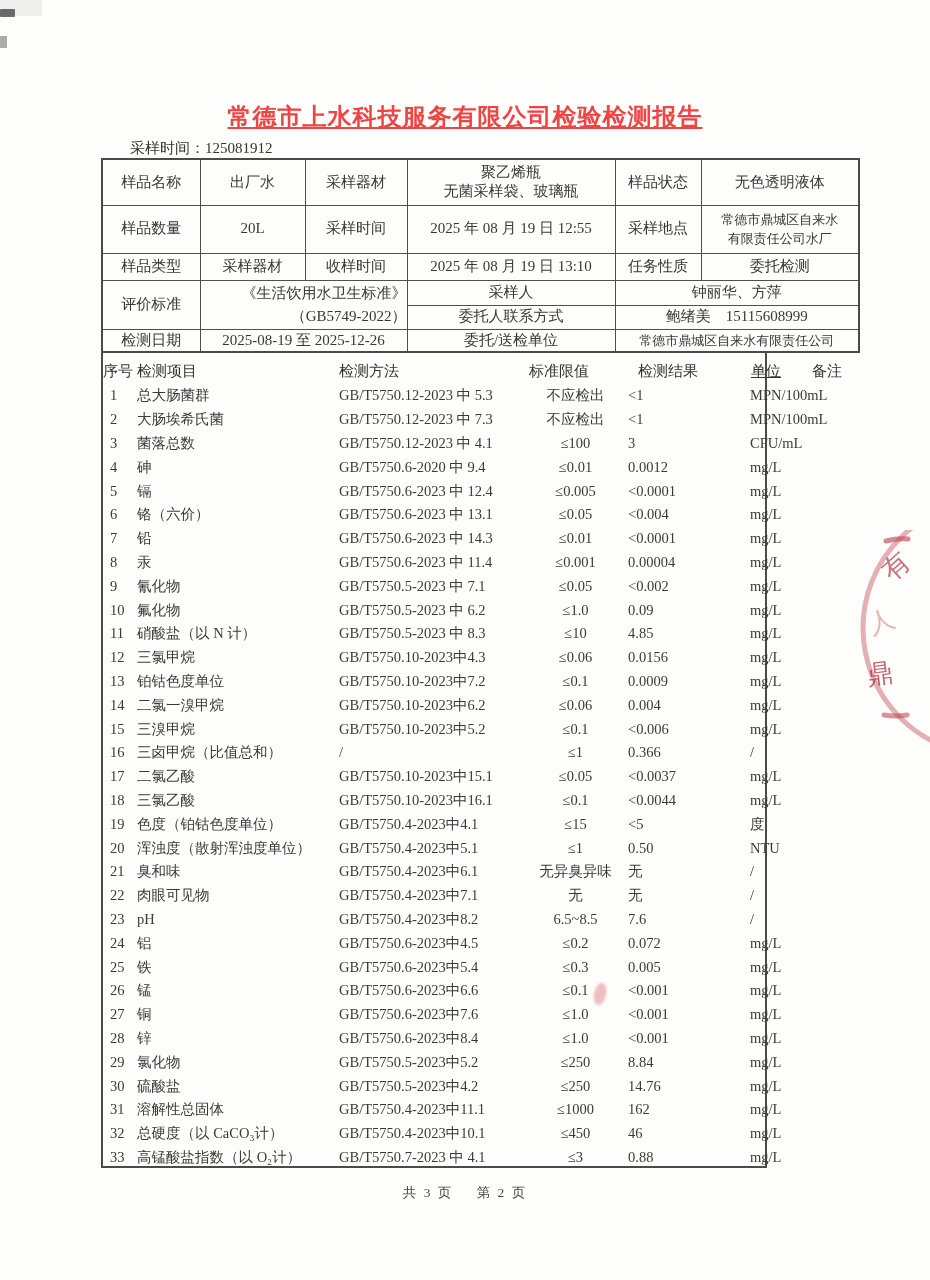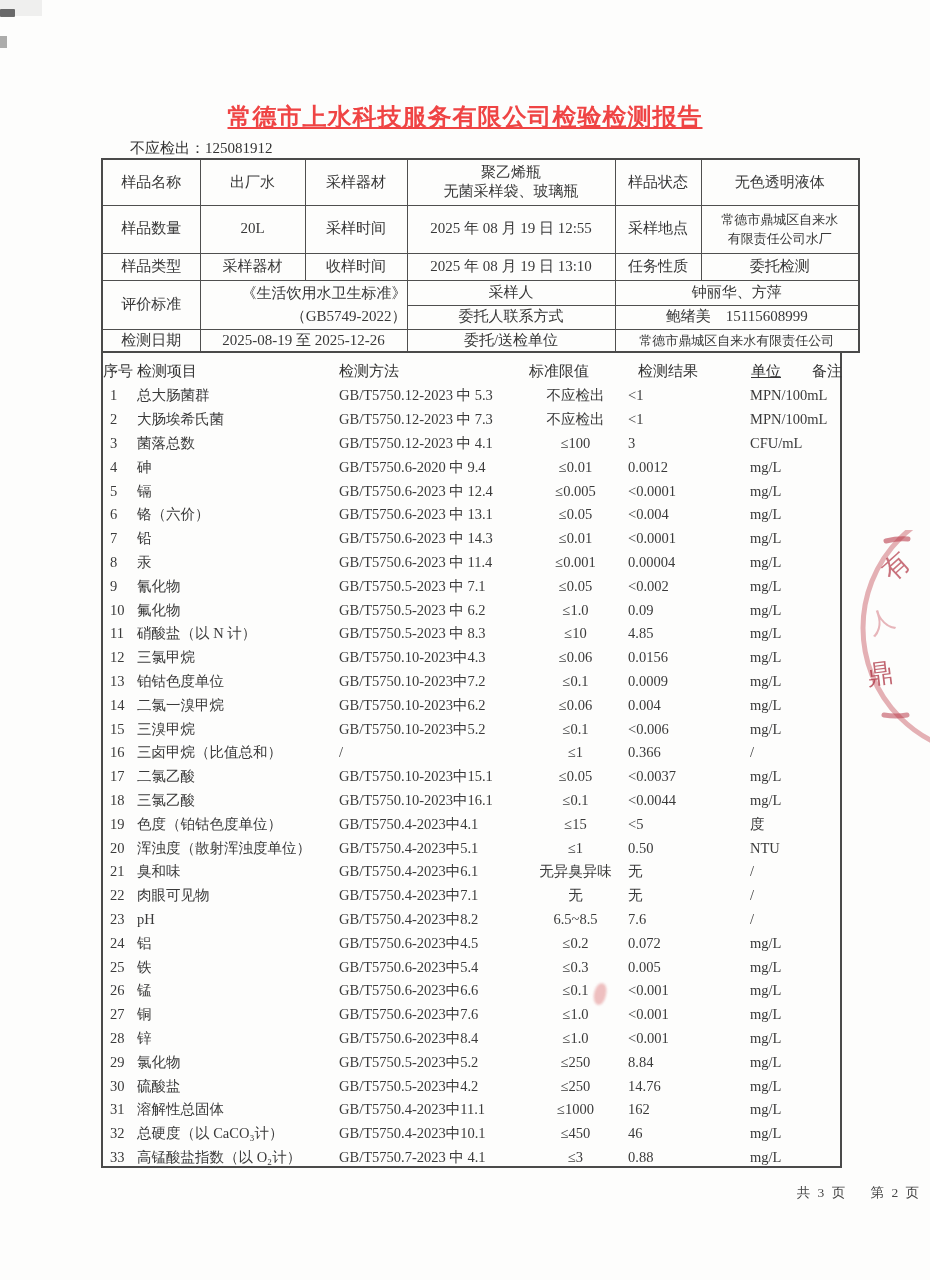--- a/index.html
+++ b/index.html
@@ -27,37 +27,37 @@
   table.info{border:2px solid #4a4a4a;}
   .info td{
     border:1px solid #4f4f4f;text-align:center;vertical-align:middle;
     font-size:15px;padding:0;line-height:1.3;color:#383838;
   }
   .info .small{font-size:13px;line-height:1.5;}
   .info .std{line-height:23px;text-align:right;}
 
   
   .results{
-    position:absolute;top:351px;left:101px;width:741px;height:817px;
+    position:absolute;top:351px;left:101px;width:666px;height:817px;
     border:2px solid #4a4a4a;box-sizing:border-box;
   }
   .res-grid{display:grid;grid-template-columns:34px 202px 185px 102px 123px 63px 46px;align-items:center;}
   .res-header{height:26px;margin-top:5px;font-size:15px;color:#333;}
   .res-header .h-limit{padding-left:5px;}
   .res-header .h-result{padding-left:12px;}
   .res-header .h-unit{padding-left:2px;text-decoration:underline;}
   .res-row{height:23.8px;font-size:14.5px;}
   .res-row span{white-space:nowrap;overflow:visible;}
   .c-index{padding-left:7px;}
   .c-limit{padding-left:1px;text-align:center;}
   .c-result{padding-left:2px;}
   .c-unit{padding-left:1px;}
 
   .footer{
-    position:absolute;top:1184px;left:0;width:100%;text-align:right;
+    position:absolute;top:1184px;left:0;width:100%;text-align:center;
     font-size:13.5px;color:#454545;letter-spacing:2px;
   }
   .footer span{margin:0 9px;}
 
   
   .stamp{position:absolute;left:845px;top:530px;width:85px;height:270px;pointer-events:none;}
   
   .smudge{
     position:absolute;left:594px;top:983px;width:12px;height:22px;
     background:rgba(224,130,132,.5);border-radius:50% 50% 45% 55%;
@@ -68,21 +68,21 @@
 <body>
 
 <div class="page">
 
   <div class="scan-patch"></div>
   <div class="scan-mark1"></div>
   <div class="scan-mark2"></div>
 
   <div class="title">常德市上水科技服务有限公司检验检测报告</div>
 
-  <div class="sample-no"><span>不应检出：</span><span>125081912</span></div>
+  <div class="sample-no"><span>采样时间：</span><span>125081912</span></div>
 
   <table class="info">
     <colgroup>
       <col style="width:98px">
         <col style="width:105px">
         <col style="width:102px">
       <col style="width:208px">
         <col style="width:86px">
         <col style="width:158px">
     </colgroup>

